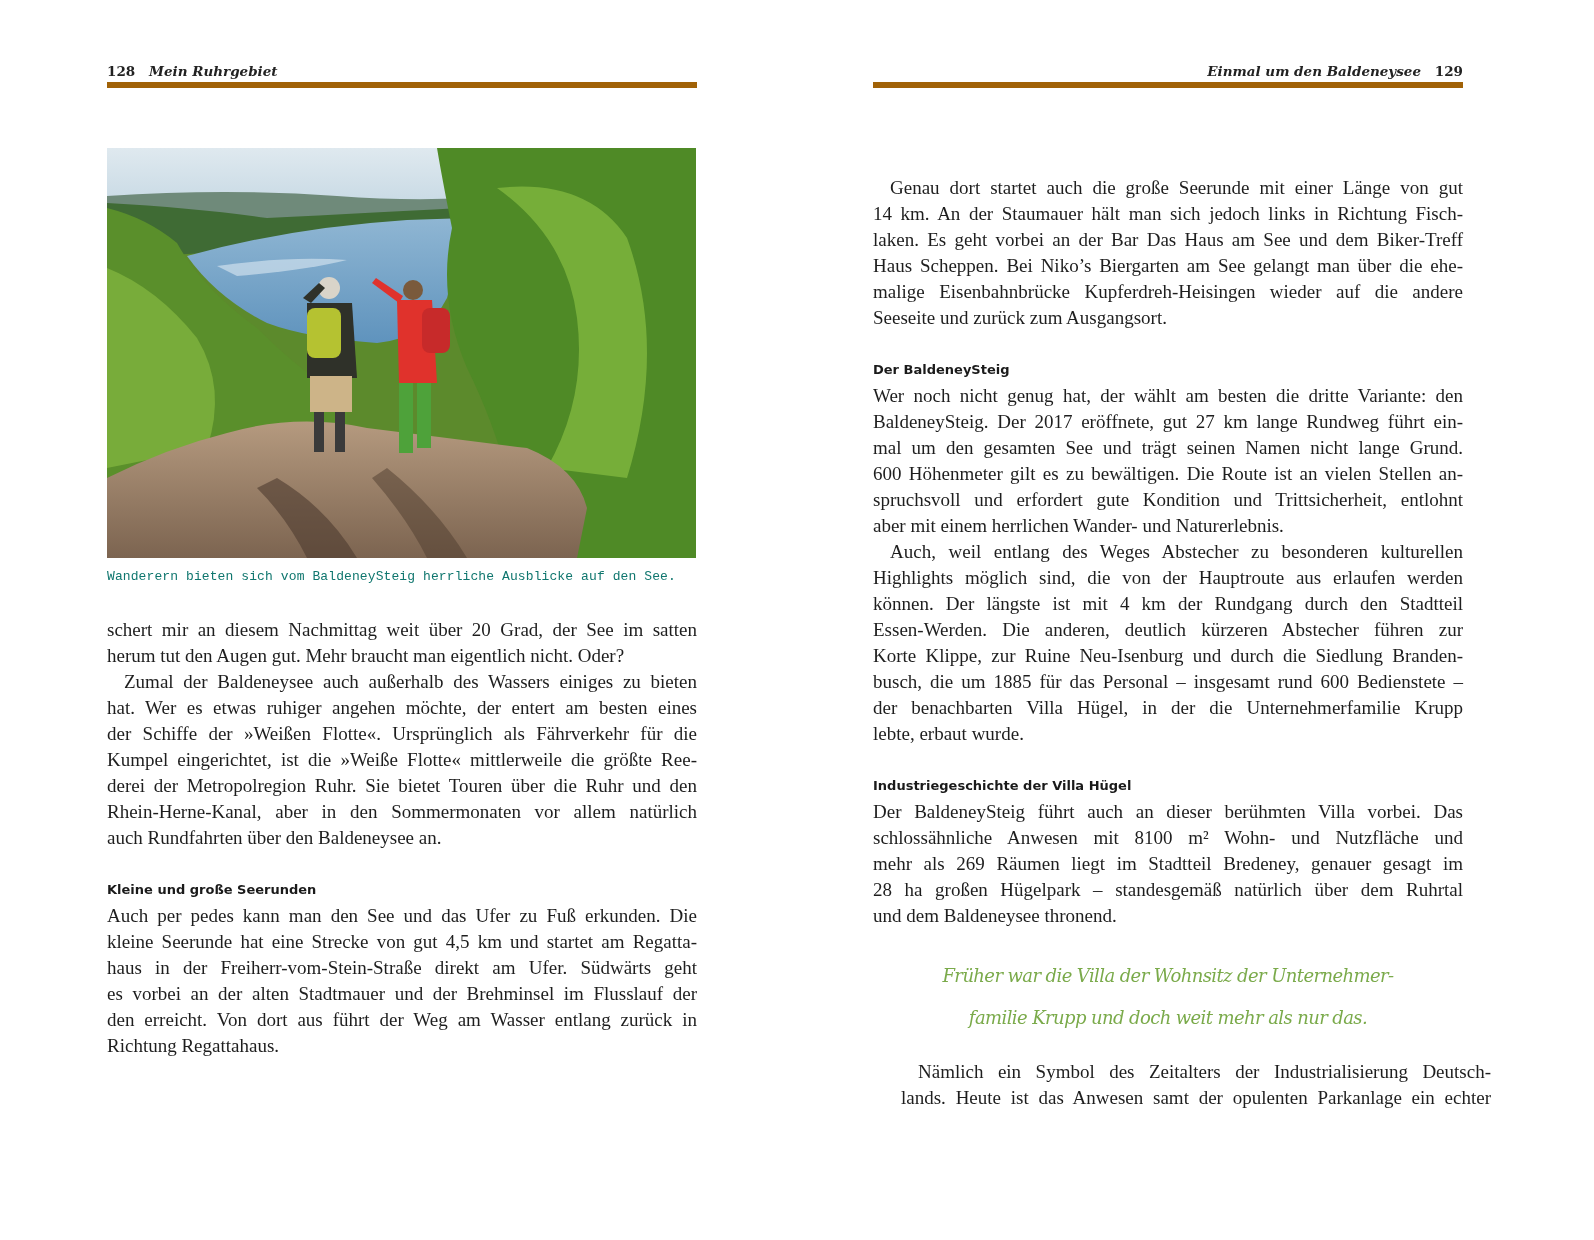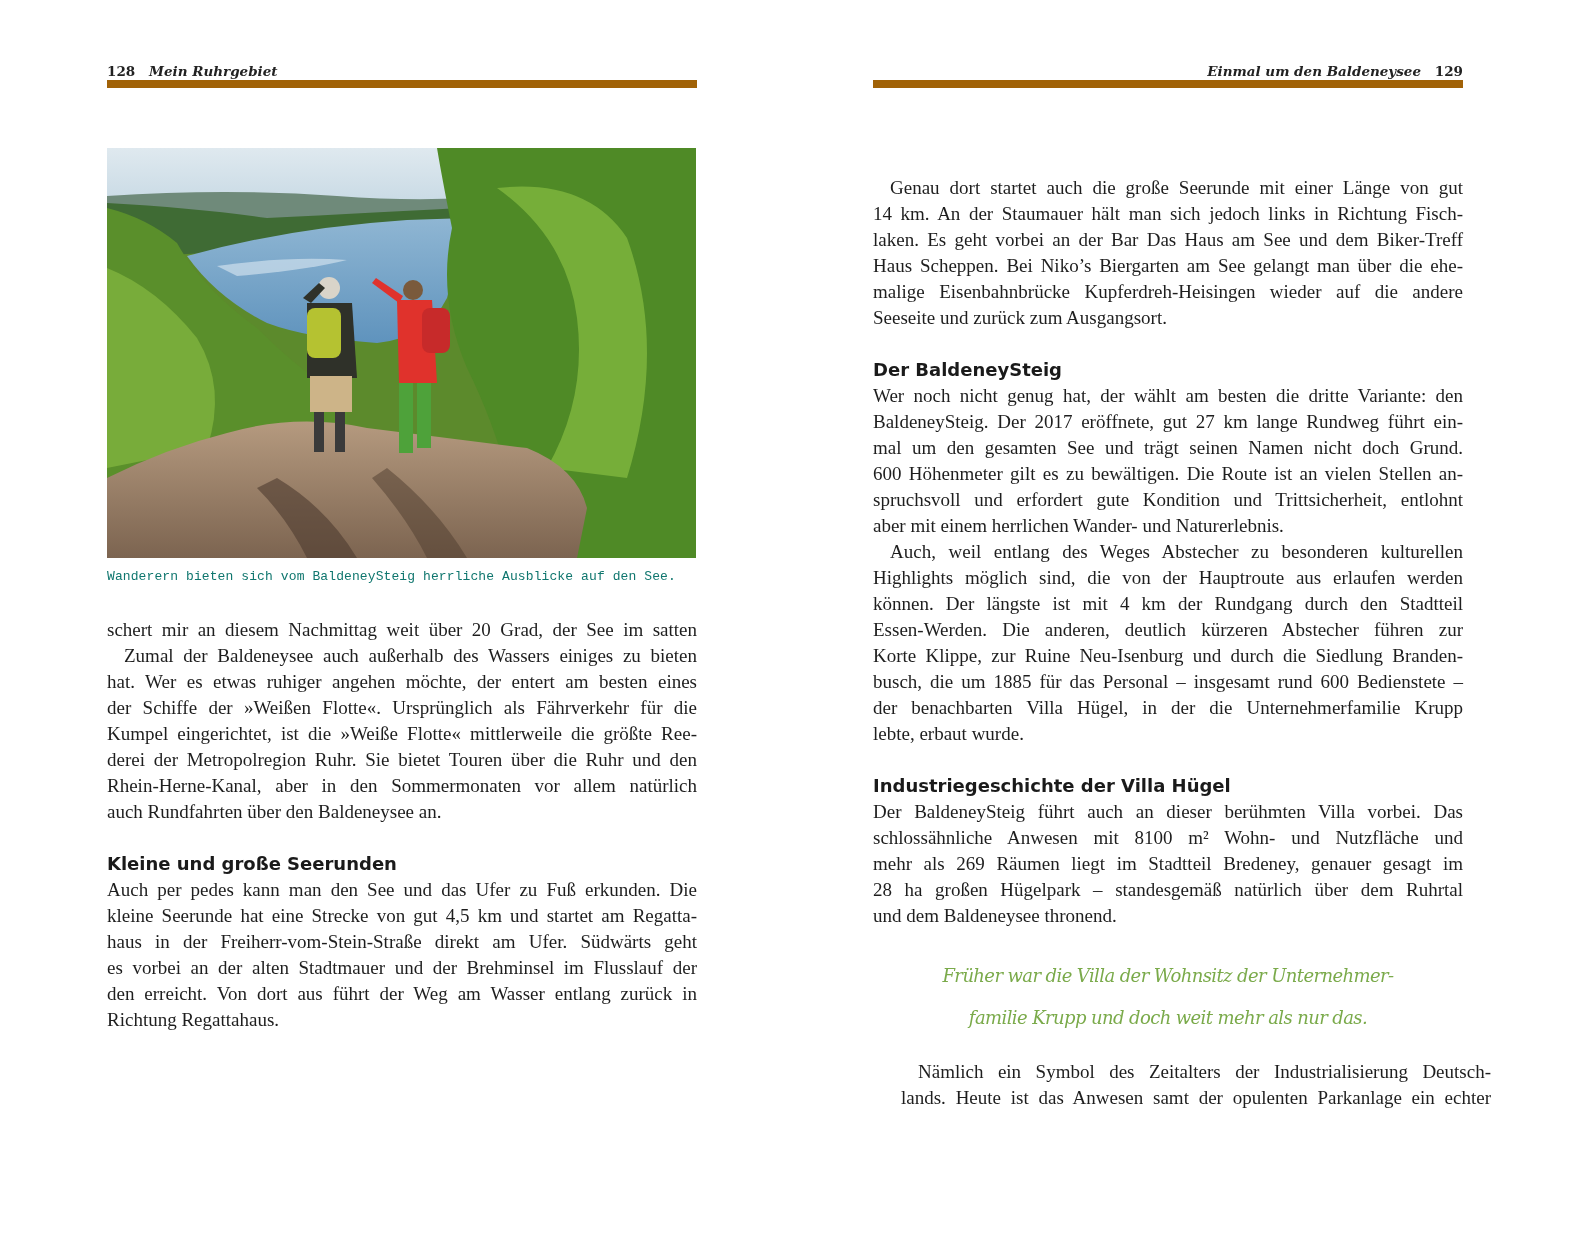--- a/index.html
+++ b/index.html
@@ -22,21 +22,21 @@
     }
     .page-left { left: 107px; }
     .page-right { left: 873px; }
 
     .running-head {
       position: absolute;
       top: 62px;
       left: 0;
       width: 590px;
       height: 26px;
-      border-bottom: 8px solid #a16207;
+      border-bottom: 6px solid #a16207;
       font-family: "DejaVu Serif", serif;
       font-weight: bold;
       font-size: 13.5px;
       color: #222;
       box-sizing: border-box;
     }
     .running-head .pnum {
       position: absolute;
       top: 1px;
     }
@@ -93,21 +93,21 @@
     }
     .line.indent {
       text-indent: 17px;
     }
     .heading {
       display: block;
       height: 26px;
       line-height: 26px;
       font-family: "DejaVu Sans", sans-serif;
       font-weight: bold;
-      font-size: 18px;
+      font-size: 13px;
       color: #1a1a1a;
       white-space: nowrap;
     }
     .gap {
       display: block;
       height: 26px;
     }
 
     .pullquote {
       position: absolute;
@@ -178,20 +178,21 @@
         <rect x="292" y="235" width="14" height="70" fill="#4ea23a"></rect>
         <rect x="310" y="235" width="14" height="65" fill="#4ea23a"></rect>
       </g>
     </svg>
   </div>
 
   <div class="caption">Wanderern bieten sich vom BaldeneySteig herrliche Ausblicke auf den See.</div>
 
   <div class="textblock" style="top:617px;">
     <span class="line">schert mir an diesem Nachmittag weit über 20 Grad, der See im satten</span>
+    <span class="line last">herum tut den Augen gut. Mehr braucht man eigentlich nicht. Oder?</span>
     <span class="line indent">Zumal der Baldeneysee auch außerhalb des Wassers einiges zu bieten</span>
     <span class="line">hat. Wer es etwas ruhiger angehen möchte, der entert am besten eines</span>
     <span class="line">der Schiffe der »Weißen Flotte«. Ursprünglich als Fährverkehr für die</span>
     <span class="line">Kumpel eingerichtet, ist die »Weiße Flotte« mittlerweile die größte Ree-</span>
     <span class="line">derei der Metropolregion Ruhr. Sie bietet Touren über die Ruhr und den</span>
     <span class="line">Rhein-Herne-Kanal, aber in den Sommermonaten vor allem natürlich</span>
     <span class="line last">auch Rundfahrten über den Baldeneysee an.</span>
     <span class="gap"></span>
     <span class="heading">Kleine und große Seerunden</span>
     <span class="line">Auch per pedes kann man den See und das Ufer zu Fuß erkunden. Die</span>
@@ -213,21 +214,21 @@
     <span class="line indent">Genau dort startet auch die große Seerunde mit einer Länge von gut</span>
     <span class="line">14 km. An der Staumauer hält man sich jedoch links in Richtung Fisch-</span>
     <span class="line">laken. Es geht vorbei an der Bar Das Haus am See und dem Biker-Treff</span>
     <span class="line">Haus Scheppen. Bei Niko’s Biergarten am See gelangt man über die ehe-</span>
     <span class="line">malige Eisenbahnbrücke Kupferdreh-Heisingen wieder auf die andere</span>
     <span class="line last">Seeseite und zurück zum Ausgangsort.</span>
     <span class="gap"></span>
     <span class="heading">Der BaldeneySteig</span>
     <span class="line">Wer noch nicht genug hat, der wählt am besten die dritte Variante: den</span>
     <span class="line">BaldeneySteig. Der 2017 eröffnete, gut 27 km lange Rundweg führt ein-</span>
-    <span class="line">mal um den gesamten See und trägt seinen Namen nicht doch Grund.</span>
+    <span class="line">mal um den gesamten See und trägt seinen Namen nicht lange Grund.</span>
     <span class="line">600 Höhenmeter gilt es zu bewältigen. Die Route ist an vielen Stellen an-</span>
     <span class="line">spruchsvoll und erfordert gute Kondition und Trittsicherheit, entlohnt</span>
     <span class="line last">aber mit einem herrlichen Wander- und Naturerlebnis.</span>
     <span class="line indent">Auch, weil entlang des Weges Abstecher zu besonderen kulturellen</span>
     <span class="line">Highlights möglich sind, die von der Hauptroute aus erlaufen werden</span>
     <span class="line">können. Der längste ist mit 4 km der Rundgang durch den Stadtteil</span>
     <span class="line">Essen-Werden. Die anderen, deutlich kürzeren Abstecher führen zur</span>
     <span class="line">Korte Klippe, zur Ruine Neu-Isenburg und durch die Siedlung Branden-</span>
     <span class="line">busch, die um 1885 für das Personal – insgesamt rund 600 Bedienstete –</span>
     <span class="line">der benachbarten Villa Hügel, in der die Unternehmerfamilie Krupp</span>

